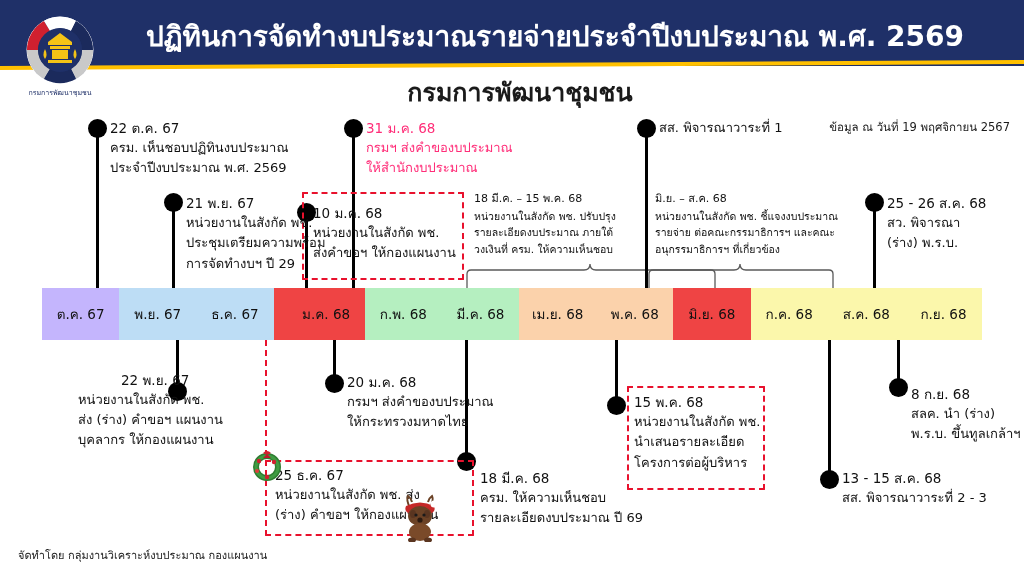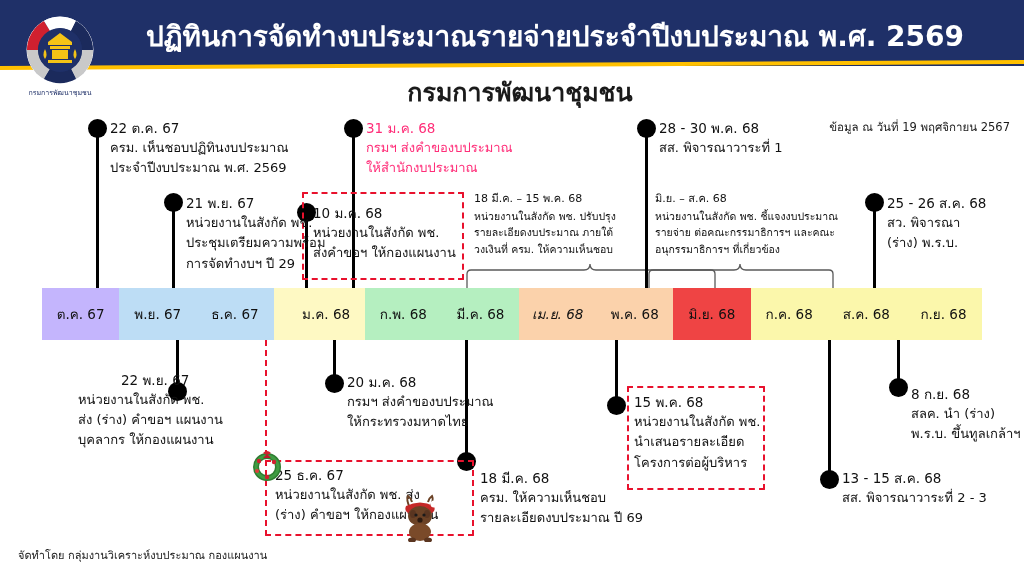--- a/index.html
+++ b/index.html
@@ -219,21 +219,20 @@
     <div class="cline">ส่งคำขอฯ ให้กองแผนงาน</div>
   </div>
 
   <div class="callout pinkc" style="left:366px;top:118px;">
     <div class="ctitle">31 ม.ค. 68</div>
     <div class="cline">กรมฯ ส่งคำของบประมาณ</div>
     <div class="cline">ให้สำนักงบประมาณ</div>
   </div>
 
   <div class="callout" style="left:659px;top:118px;">
-    <div class="ctitle">28 - 30 พ.ค. 68</div>
     <div class="cline">สส. พิจารณาวาระที่ 1</div>
   </div>
 
   <div class="callout" style="left:887px;top:193px;">
     <div class="ctitle">25 - 26 ส.ค. 68</div>
     <div class="cline">สว. พิจารณา</div>
     <div class="cline">(ร่าง) พ.ร.บ.</div>
   </div>
 
   <div class="callout small" style="left:474px;top:191px;">
@@ -247,24 +246,24 @@
     <div class="ctitle">มิ.ย. – ส.ค. 68</div>
     <div class="cline">หน่วยงานในสังกัด พช. ชี้แจงงบประมาณ</div>
     <div class="cline">รายจ่าย ต่อคณะกรรมาธิการฯ และคณะ</div>
     <div class="cline">อนุกรรมาธิการฯ ที่เกี่ยวข้อง</div>
   </div>
 
   <div id="bar">
     <div class="mcell" style="background:#c4b5fd;">ต.ค. 67</div>
     <div class="mcell" style="background:#bdddf5;">พ.ย. 67</div>
     <div class="mcell" style="background:#bdddf5;">ธ.ค. 67</div>
-    <div class="mcell" style="background:#fef9c3;padding-left:14px;">ม.ค. 68</div>
+    <div class="mcell" style="background:#ef4444;padding-left:14px;">ม.ค. 68</div>
     <div class="mcell" style="background:#b5efc0;">ก.พ. 68</div>
     <div class="mcell" style="background:#b5efc0;">มี.ค. 68</div>
-    <div class="mcell" style="background:#fbd2ab;font-style:italic;">เม.ย. 68</div>
+    <div class="mcell" style="background:#fbd2ab;">เม.ย. 68</div>
     <div class="mcell" style="background:#fbd2ab;">พ.ค. 68</div>
     <div class="mcell" style="background:#ef4444;">มิ.ย. 68</div>
     <div class="mcell" style="background:#fbf7ab;">ก.ค. 68</div>
     <div class="mcell" style="background:#fbf7ab;">ส.ค. 68</div>
     <div class="mcell" style="background:#fbf7ab;">ก.ย. 68</div>
   </div>
 
   <div class="callout right" style="left:76px;top:370px;width:96px;">
     <div class="ctitle" style="text-align:left;margin-left:45px;">22 พ.ย. 67</div>
   </div>

